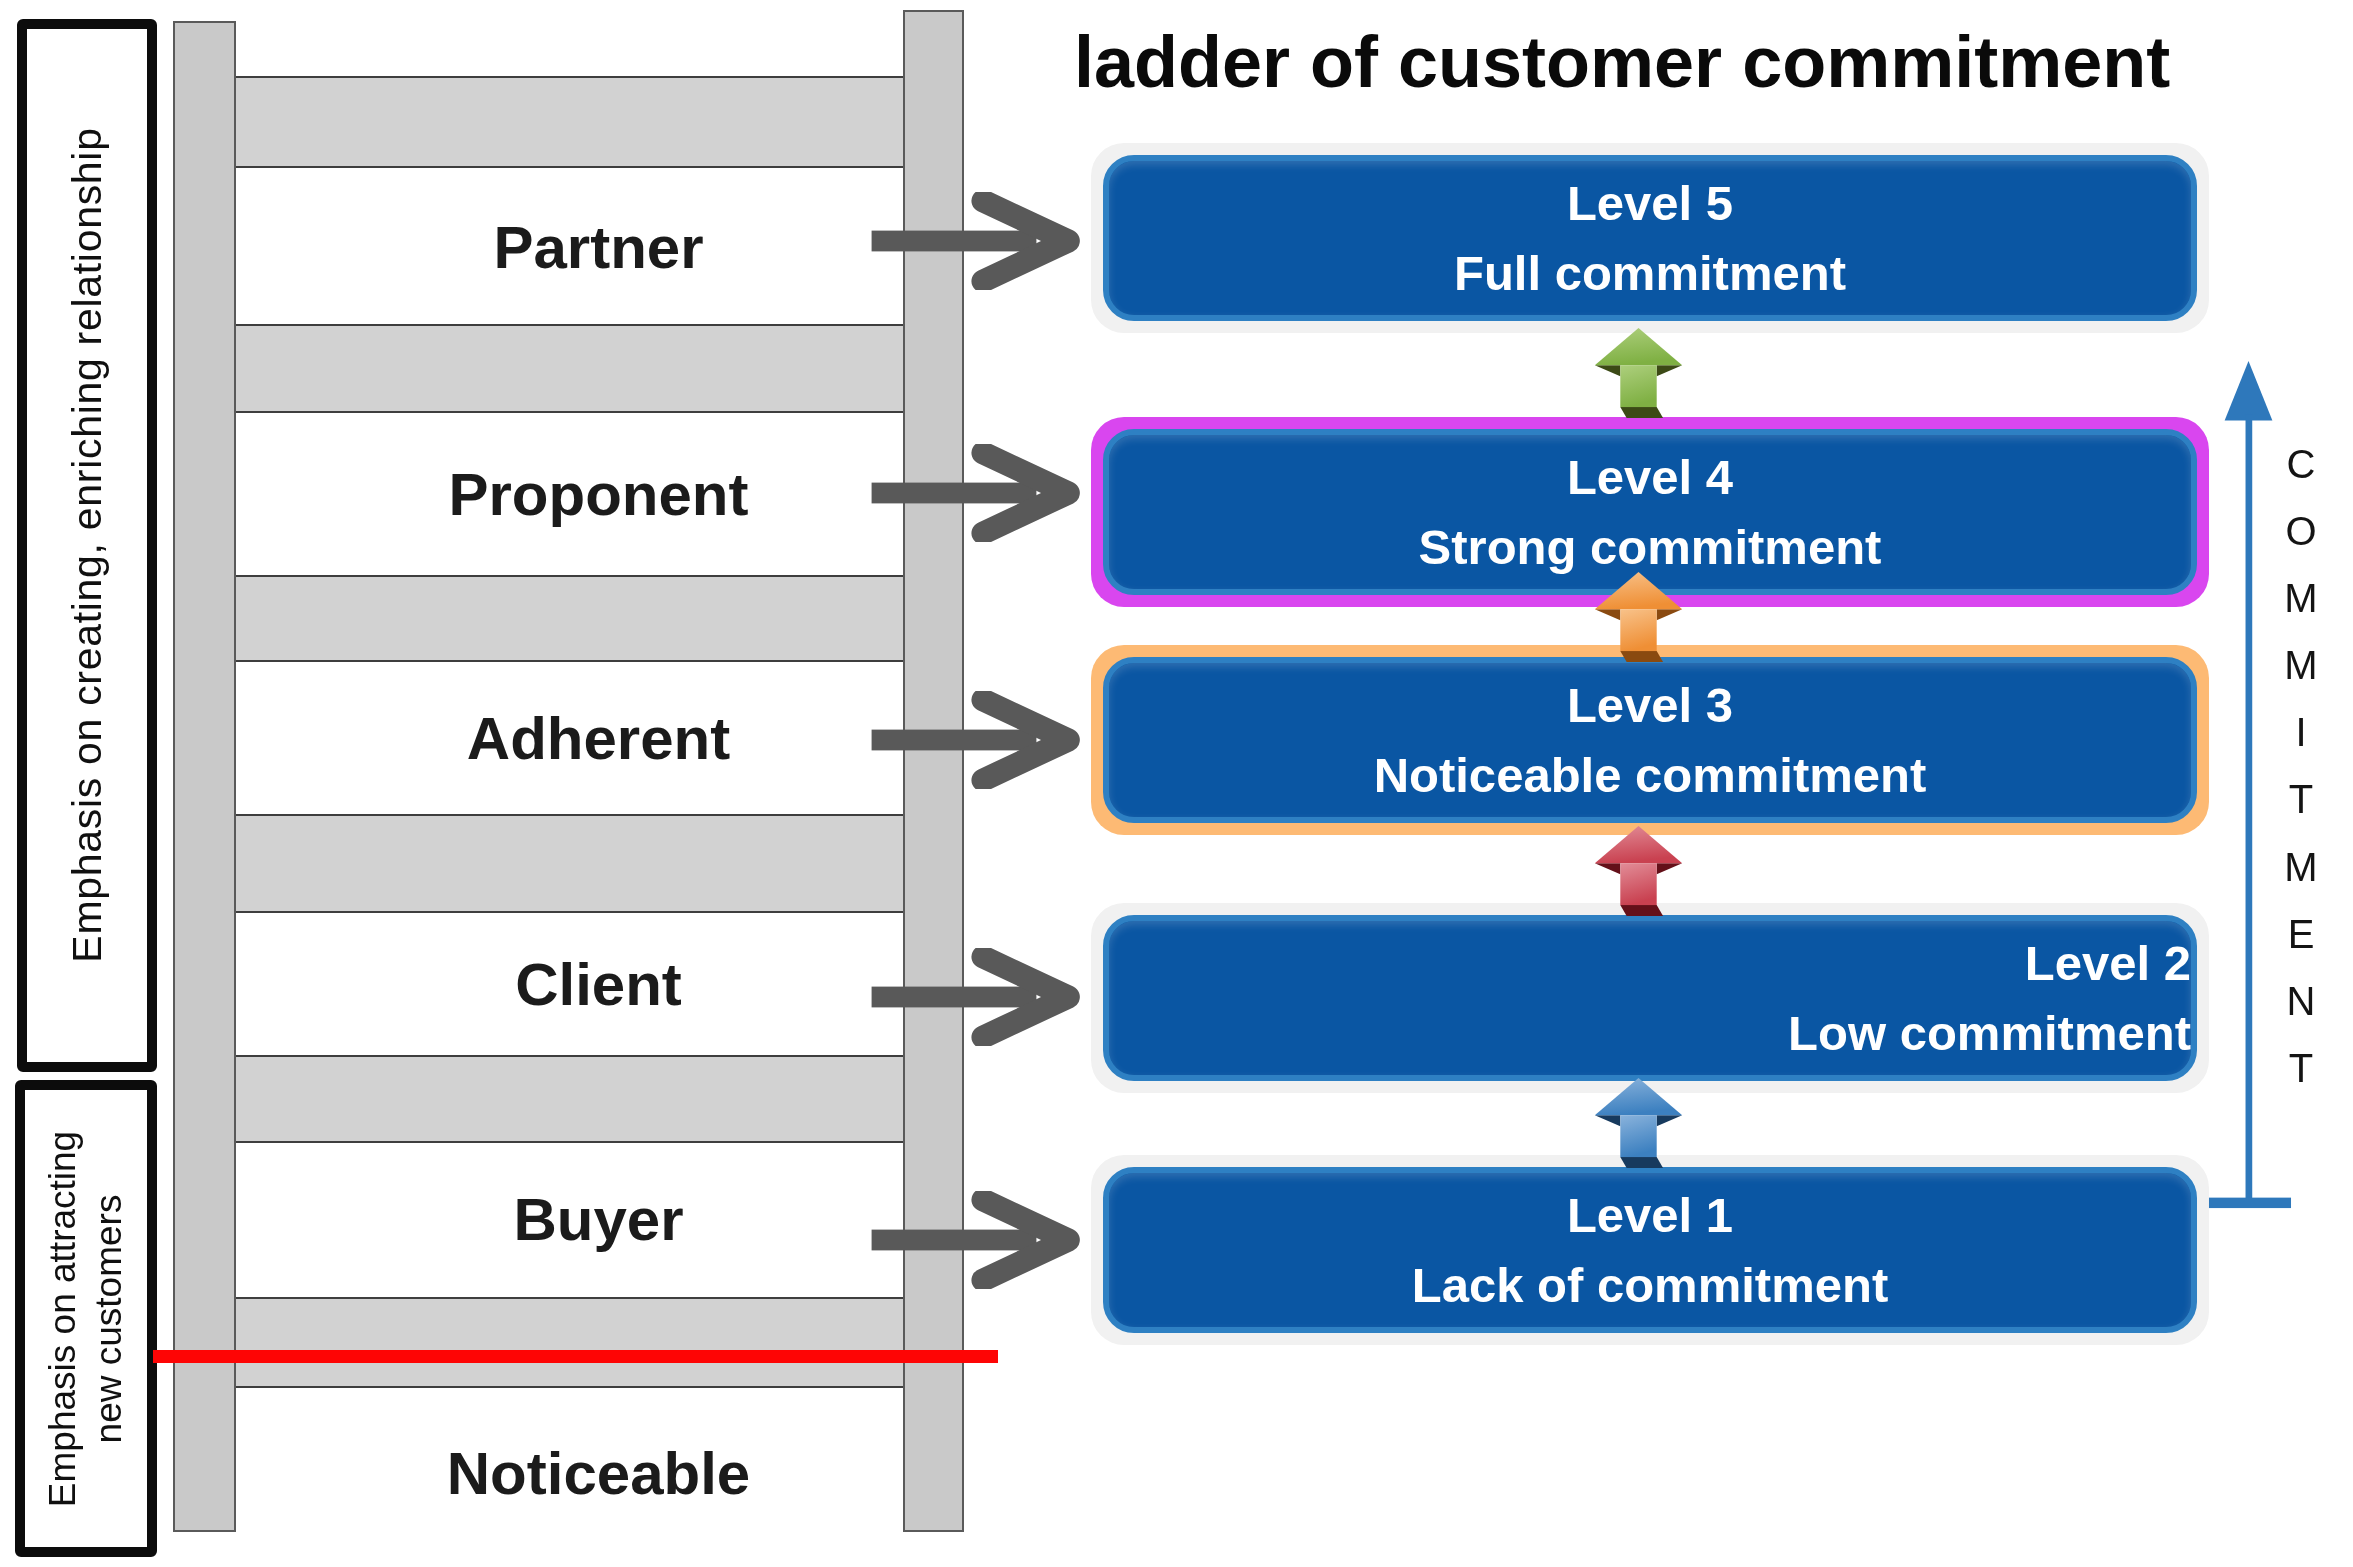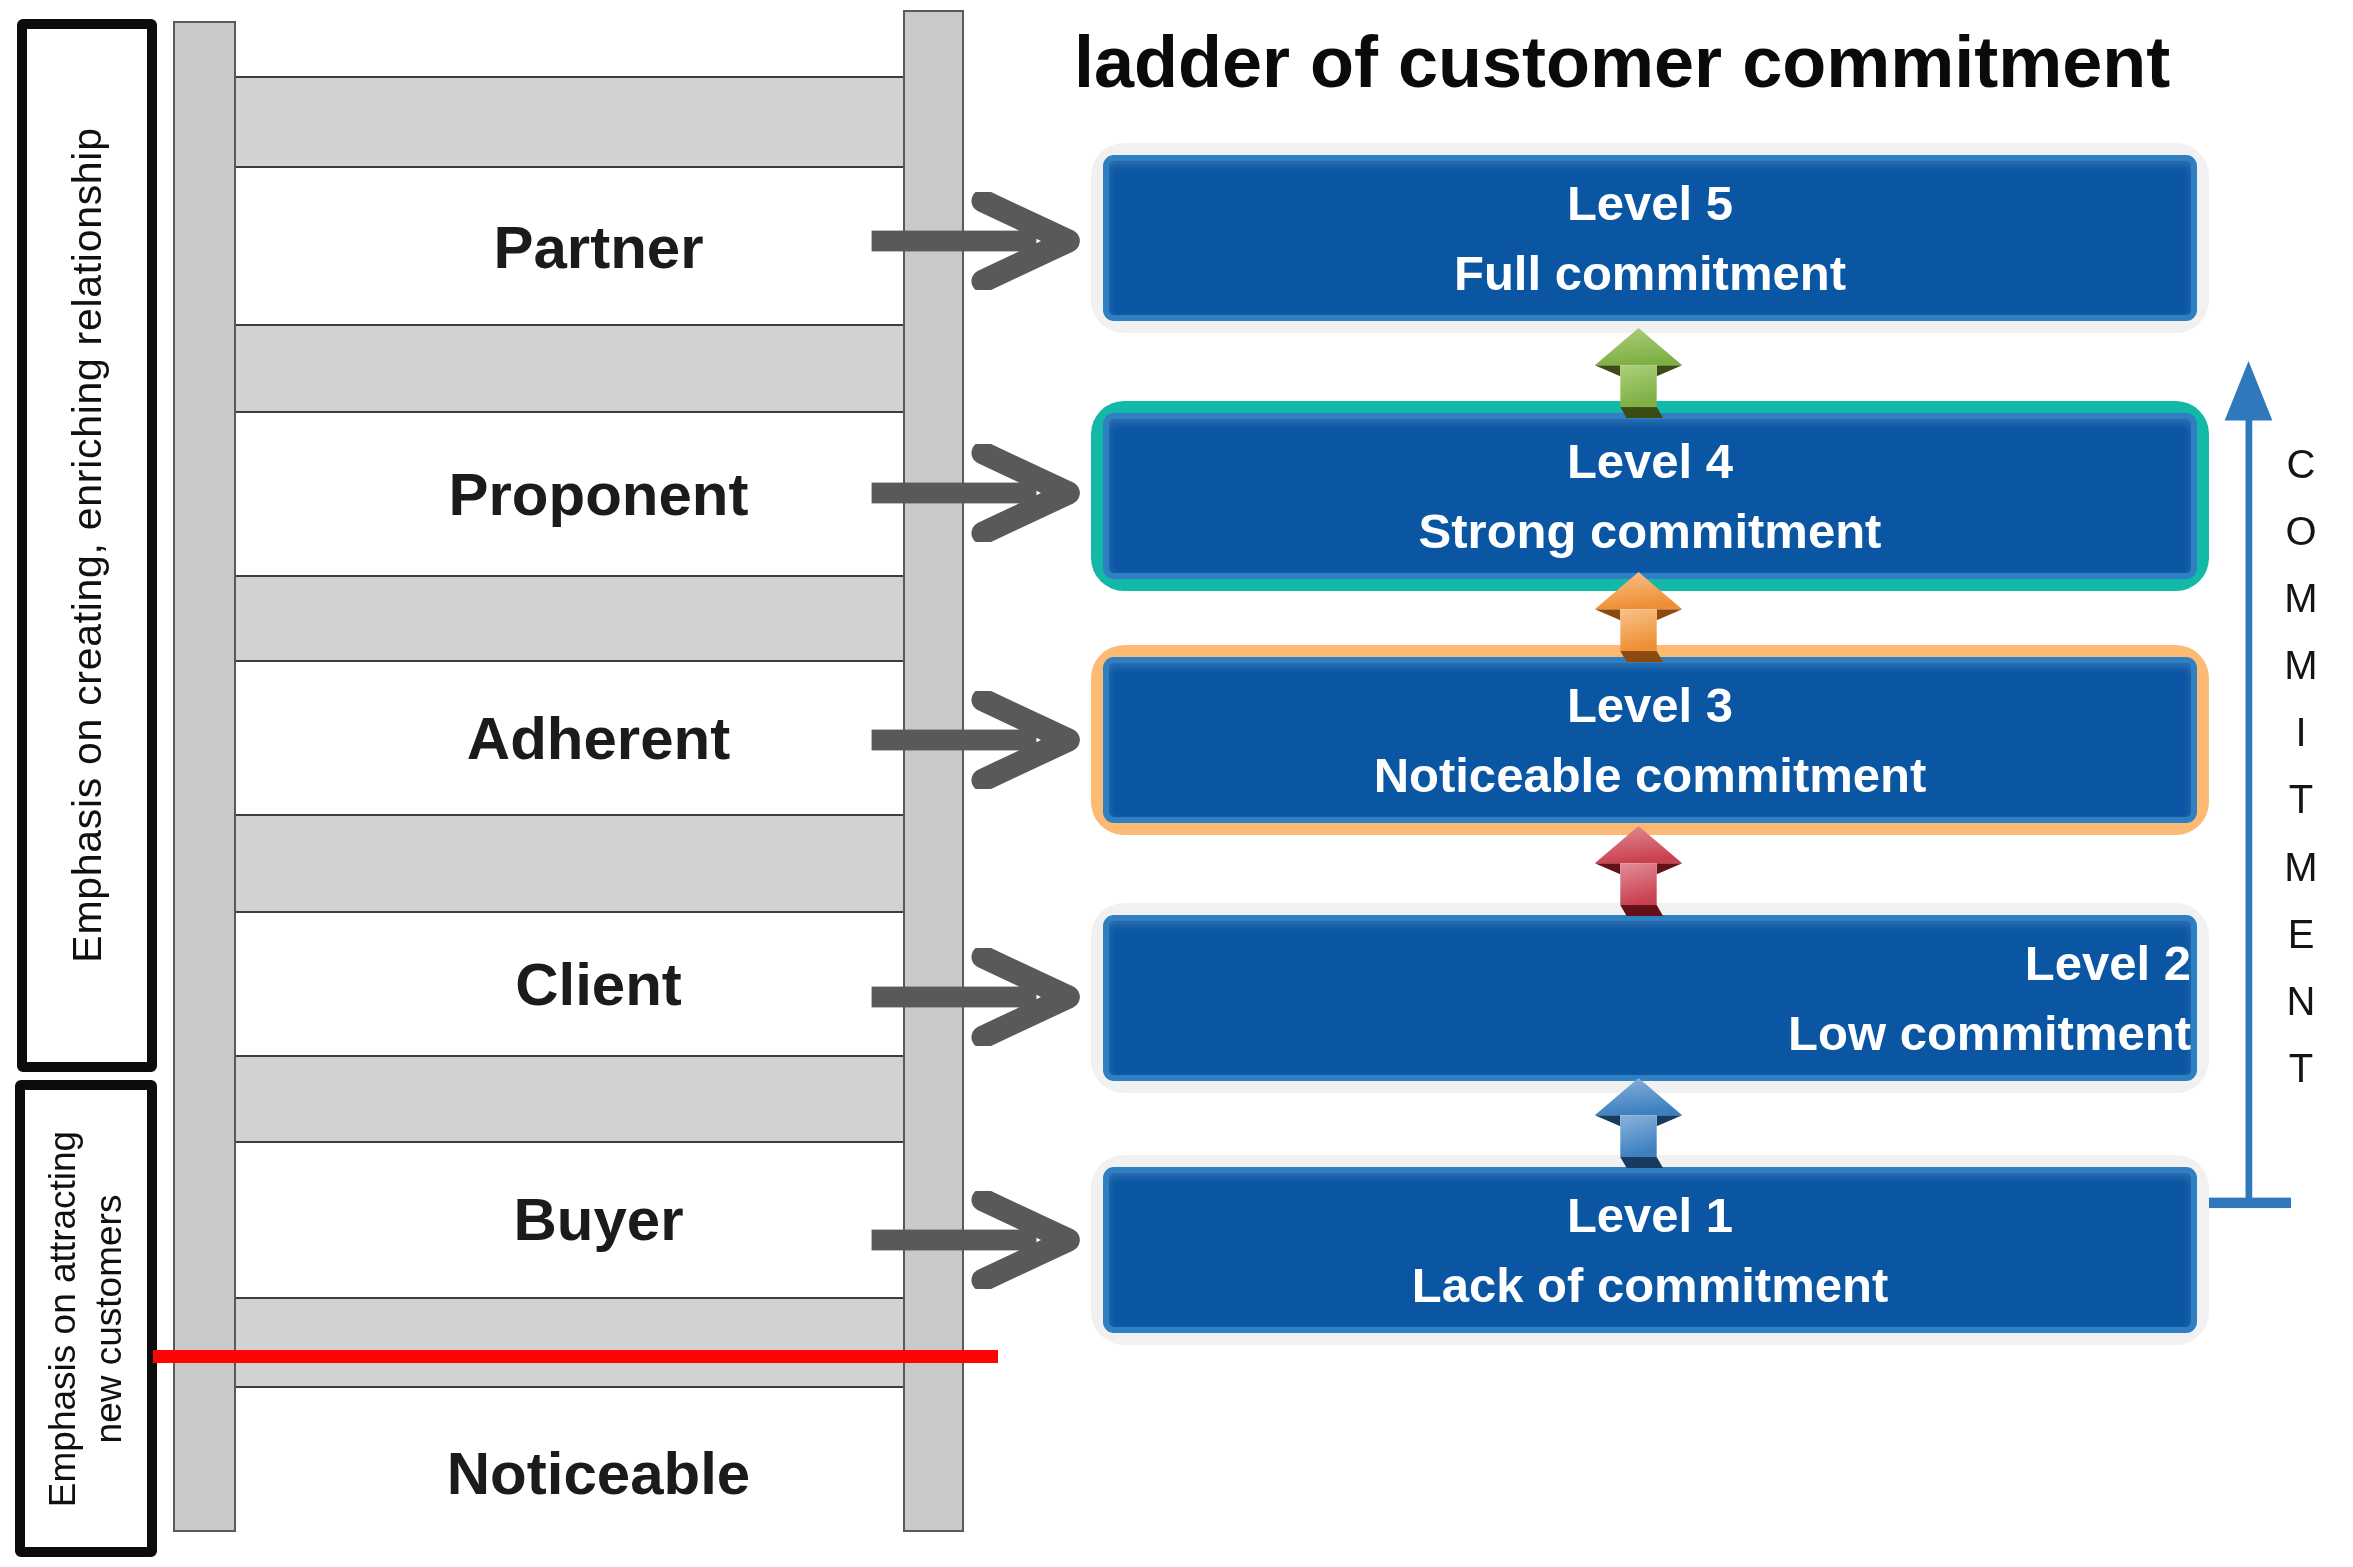--- a/index.html
+++ b/index.html
@@ -25,21 +25,21 @@
   .connector{position:absolute;z-index:5;}
 
   
   #page-title{position:absolute;left:1074px;top:21px;width:1156px;text-align:left;
               font-size:72px;font-weight:bold;color:#0a0a0a;}
 
   
   .level-card{position:absolute;left:1091px;width:1118px;height:190px;background:#f1f1f1;
               border-radius:33px;z-index:2;}
   .level-box{position:absolute;left:12px;right:12px;top:12px;bottom:12px;box-sizing:border-box;
-             background:#0a56a3;border:6.7px solid #2e80c3;border-radius:11px;
+             background:#0a56a3;border:6.7px solid #2e80c3;border-radius:31px;
              box-shadow:inset 0 3.7px 9px rgba(255,255,255,0.16);
              display:flex;flex-direction:column;align-items:center;justify-content:center;gap:18px;}
   .level-line{color:#ffffff;font-weight:bold;font-size:49px;line-height:52px;}
 
   .step-arrow{position:absolute;z-index:6;}
 
   
   #axis-arrow{position:absolute;left:2205px;top:355px;z-index:2;}
   .axis-letter{position:absolute;width:90px;text-align:center;font-size:40px;color:#141414;}
 </style>
@@ -100,21 +100,21 @@
     </div>
 
   <div id="page-title">ladder of customer commitment</div>
   <div id="levels-layer">
       <div class="level-card" style="top: 143px; background: rgb(241, 241, 241);">
         <div class="level-box" style="background: rgb(10, 86, 163); border-color: rgb(46, 128, 195);">
           <div class="level-line">Level 5</div>
           <div class="level-line">Full commitment</div>
         </div>
       </div>
-      <div class="level-card" style="top: 401px; background: #14b8a6;">
+      <div class="level-card" style="top: 417px; background: #d946ef;">
         <div class="level-box" style="background: rgb(10, 86, 163); border-color: rgb(46, 128, 195);">
           <div class="level-line">Level 4</div>
           <div class="level-line">Strong commitment</div>
         </div>
       </div>
       <div class="level-card" style="top: 645px; background: #fdba74;">
         <div class="level-box" style="background: rgb(10, 86, 163); border-color: rgb(46, 128, 195);">
           <div class="level-line">Level 3</div>
           <div class="level-line">Noticeable commitment</div>
         </div>

